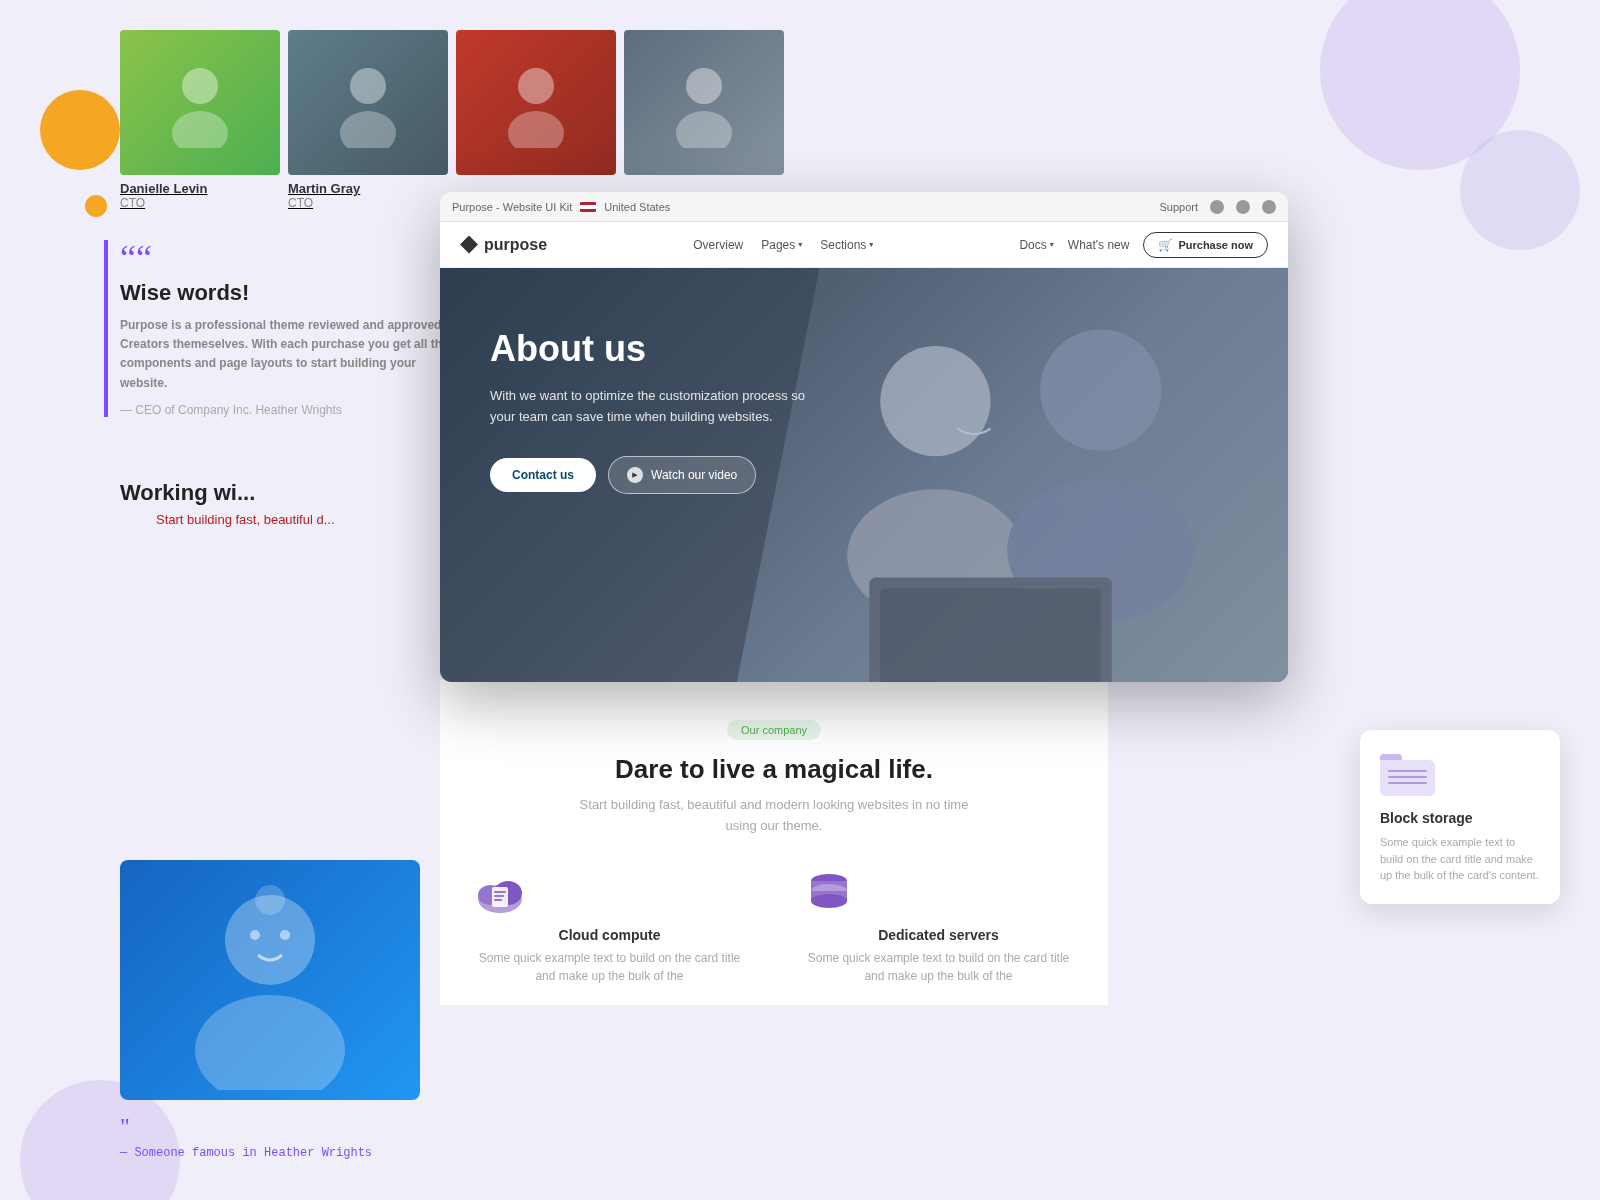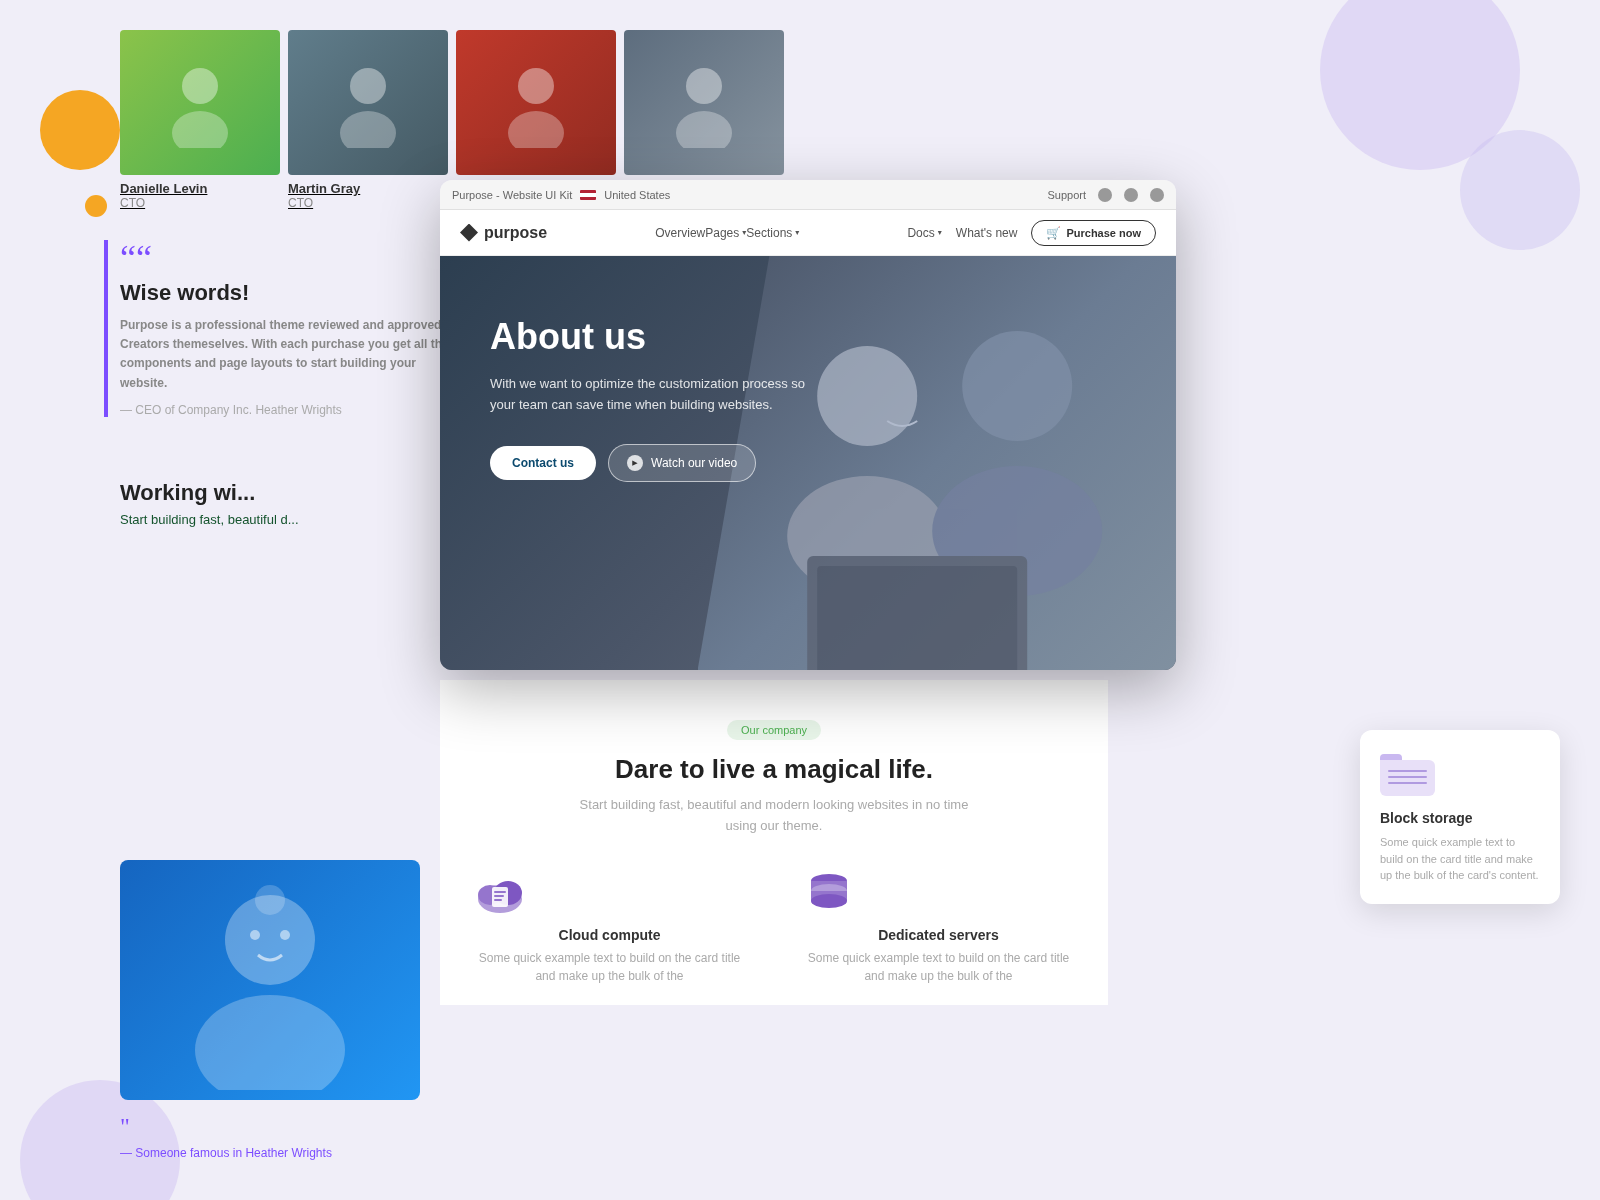--- a/index.html
+++ b/index.html
@@ -148,22 +148,23 @@
       left: 120px;
       width: 340px;
     }
     .working-title {
       font-size: 22px;
       font-weight: 700;
       color: #222;
     }
     .working-subtitle {
       font-size: 13px;
-      color: #14532d;
+      color: #b91c1c;
       margin-top: 6px;
+      margin-left: 36px;
     }
 
     
     .person-image {
       position: absolute;
       bottom: 100px;
       left: 120px;
       width: 300px;
       height: 240px;
       border-radius: 8px;
@@ -193,28 +194,29 @@
     .bottom-quote-text {
       font-size: 13px;
       color: #555;
       font-style: italic;
       line-height: 1.5;
     }
     .bottom-quote-author {
       font-size: 12px;
       color: #7c4dff;
       margin-top: 6px;
+      font-family: Liberation Mono, monospace;
     }
 
     
     .purpose-window {
       position: absolute;
-      top: 180px;
+      top: 192px;
       left: 440px;
-      width: 736px;
+      width: 848px;
       height: 490px;
       border-radius: 12px;
       overflow: hidden;
       box-shadow: 0 20px 60px rgba(0,0,0,0.3);
       z-index: 10;
     }
 
     
     .purpose-topbar {
       background: #f5f5f5;
@@ -270,20 +272,21 @@
       color: #333;
     }
     .logo-icon {
       width: 18px; height: 18px;
       background: #333;
       clip-path: polygon(50% 0%, 100% 50%, 50% 100%, 0% 50%);
     }
     .nav-links {
       display: flex;
       align-items: center;
+      gap: 18px;
       font-size: 12px;
       color: #555;
     }
     .nav-link-item {
       display: flex;
       align-items: center;
       gap: 3px;
       cursor: pointer;
     }
     .nav-chevron {

